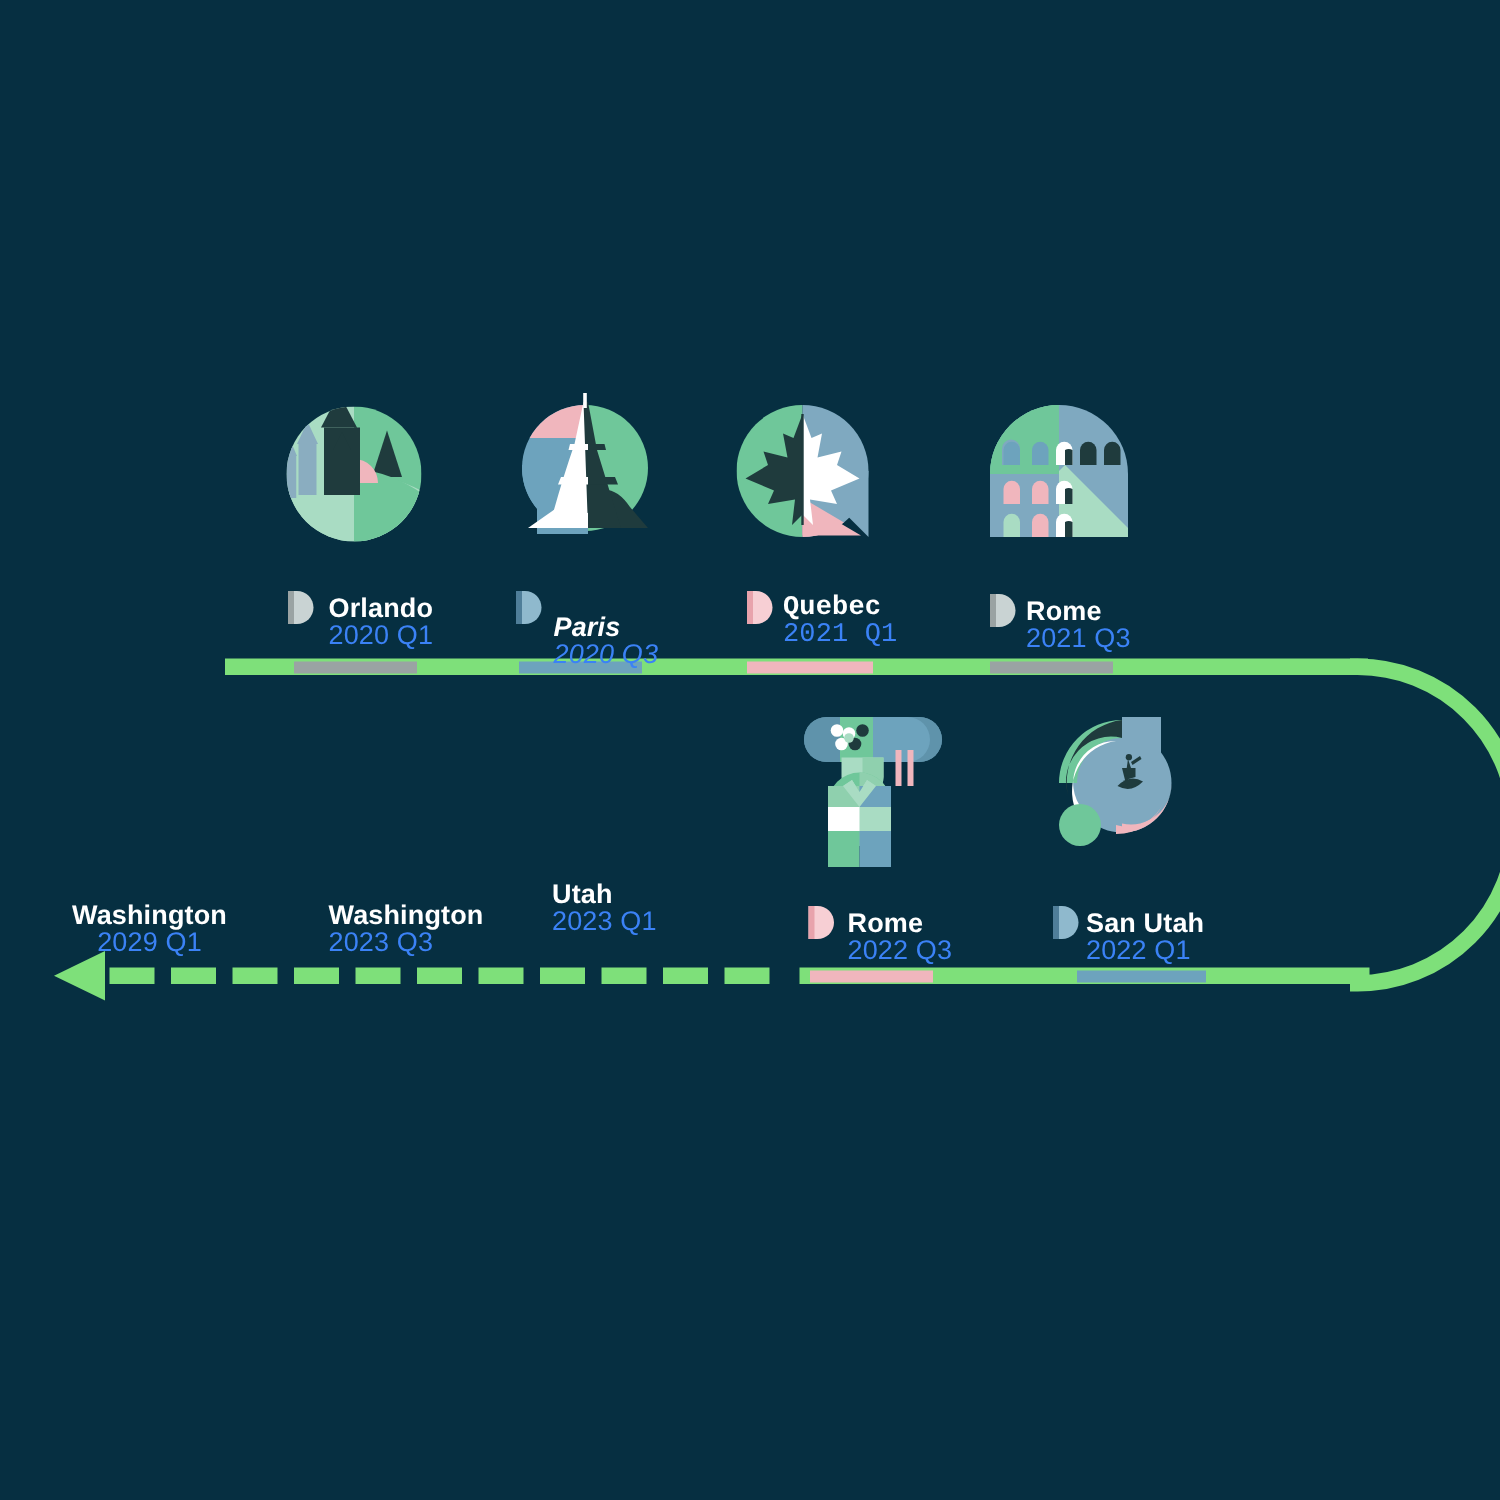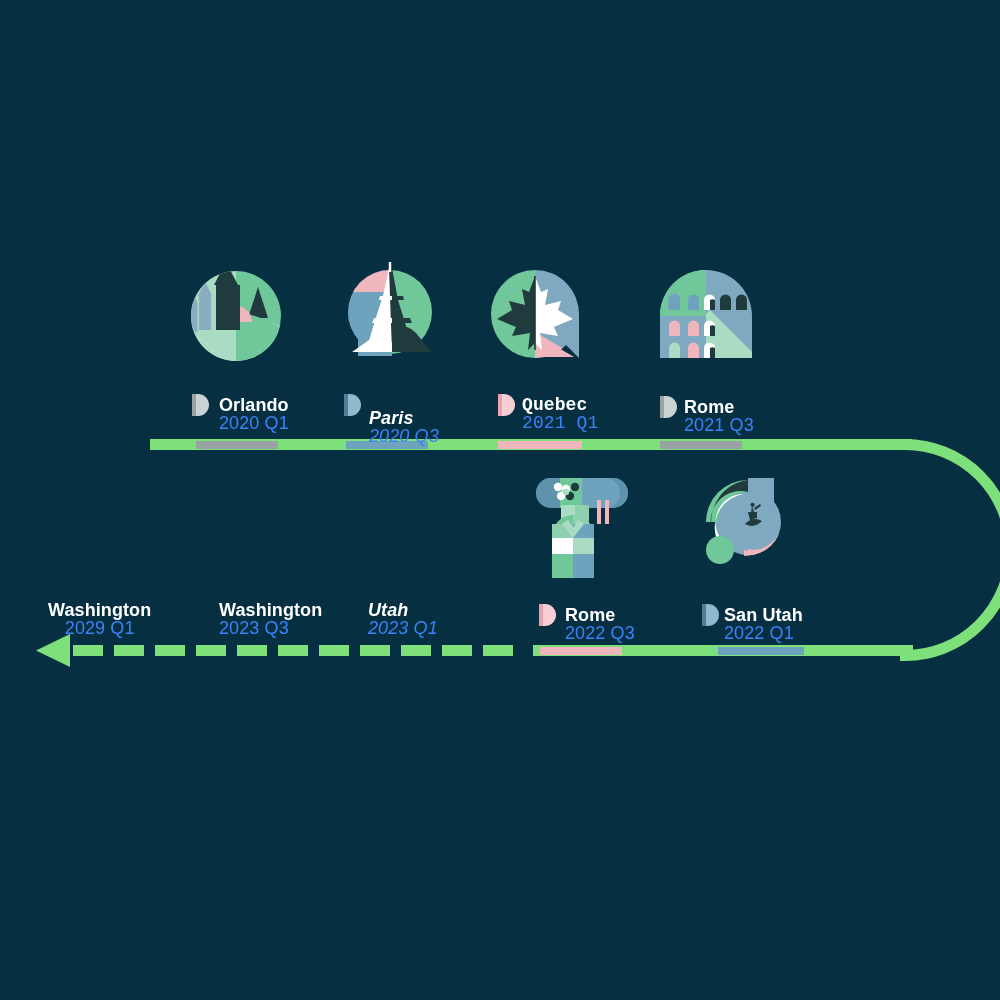--- a/index.html
+++ b/index.html
@@ -375,21 +375,21 @@
   <div class="label-block" style="left:724px; top:607px;">
     <div class="label-name">San Utah</div>
     <div class="label-date">2022 Q1</div>
   </div>
 
   <div class="label-block" style="left:565px; top:607px;">
     <div class="label-name">Rome</div>
     <div class="label-date">2022 Q3</div>
   </div>
 
-  <div class="label-block" style="left:368px; top:602px;font-style:italic;">
+  <div class="label-block" style="left:368px; top:588px;">
     <div class="label-name">Utah</div>
     <div class="label-date">2023 Q1</div>
   </div>
 
   <div class="label-block" style="left:219px; top:602px;">
     <div class="label-name">Washington</div>
     <div class="label-date">2023 Q3</div>
   </div>
 
   <div class="label-block" style="left:48px; top:602px;text-align:center;">

